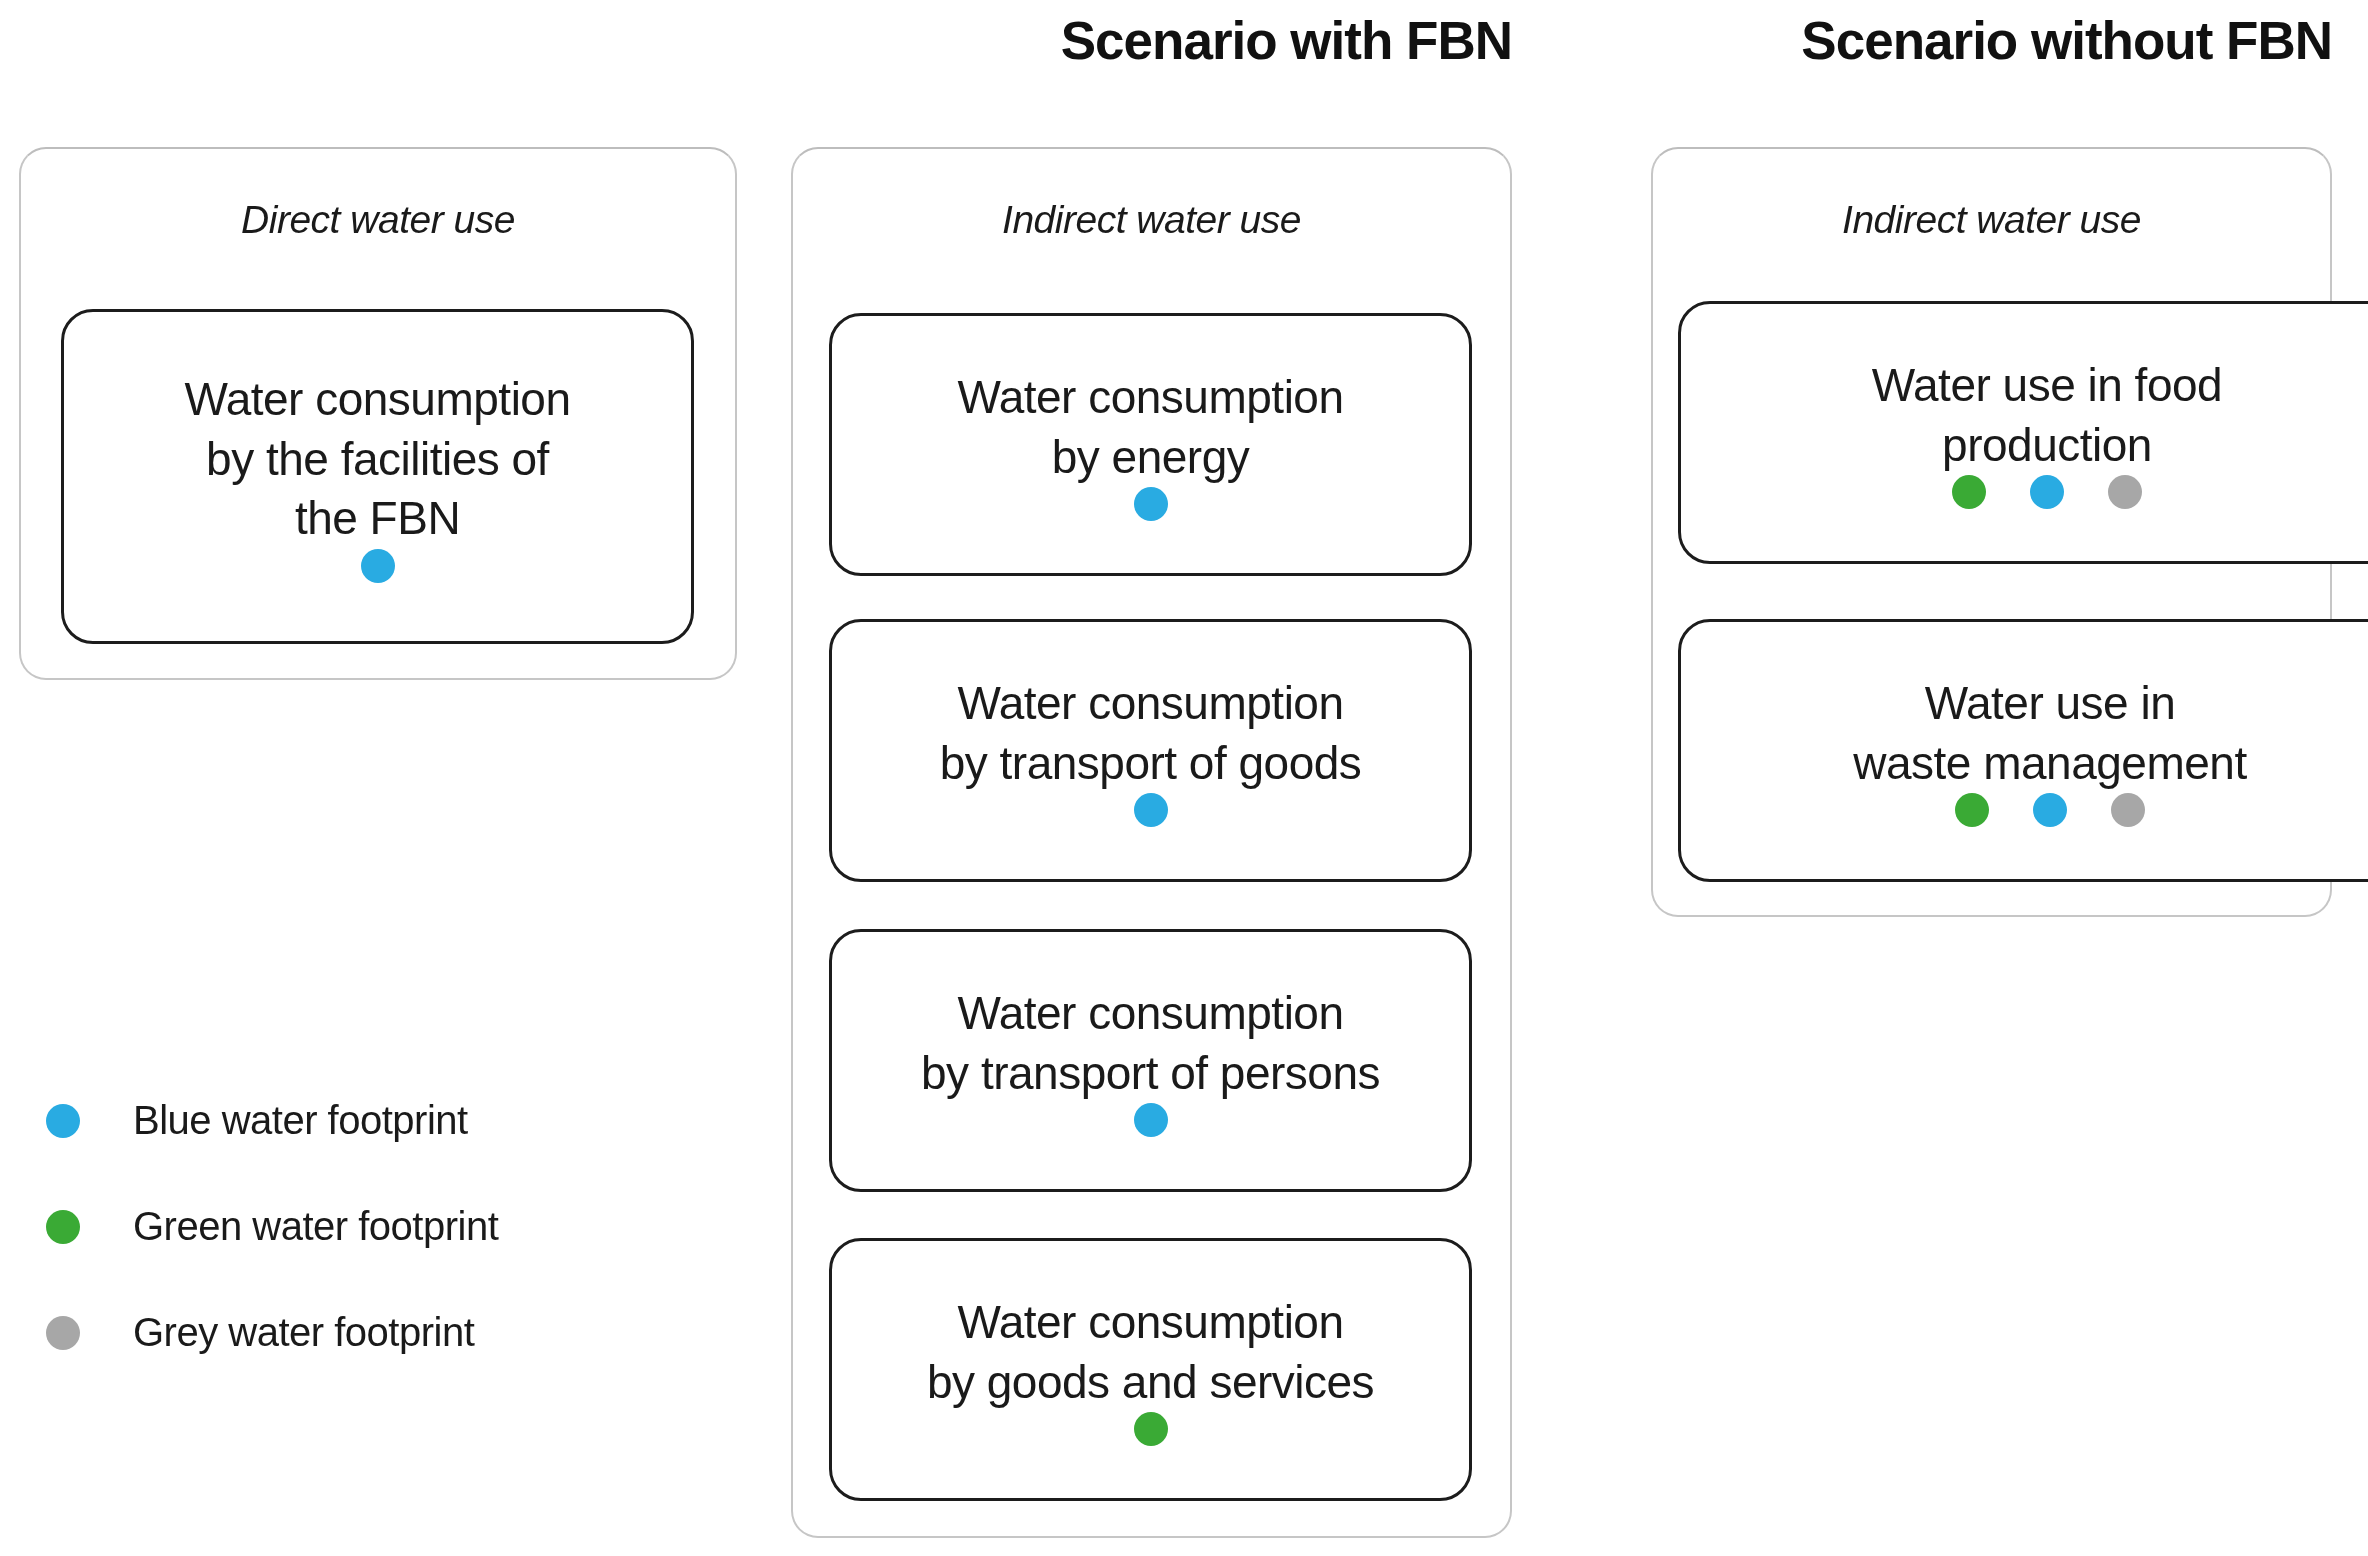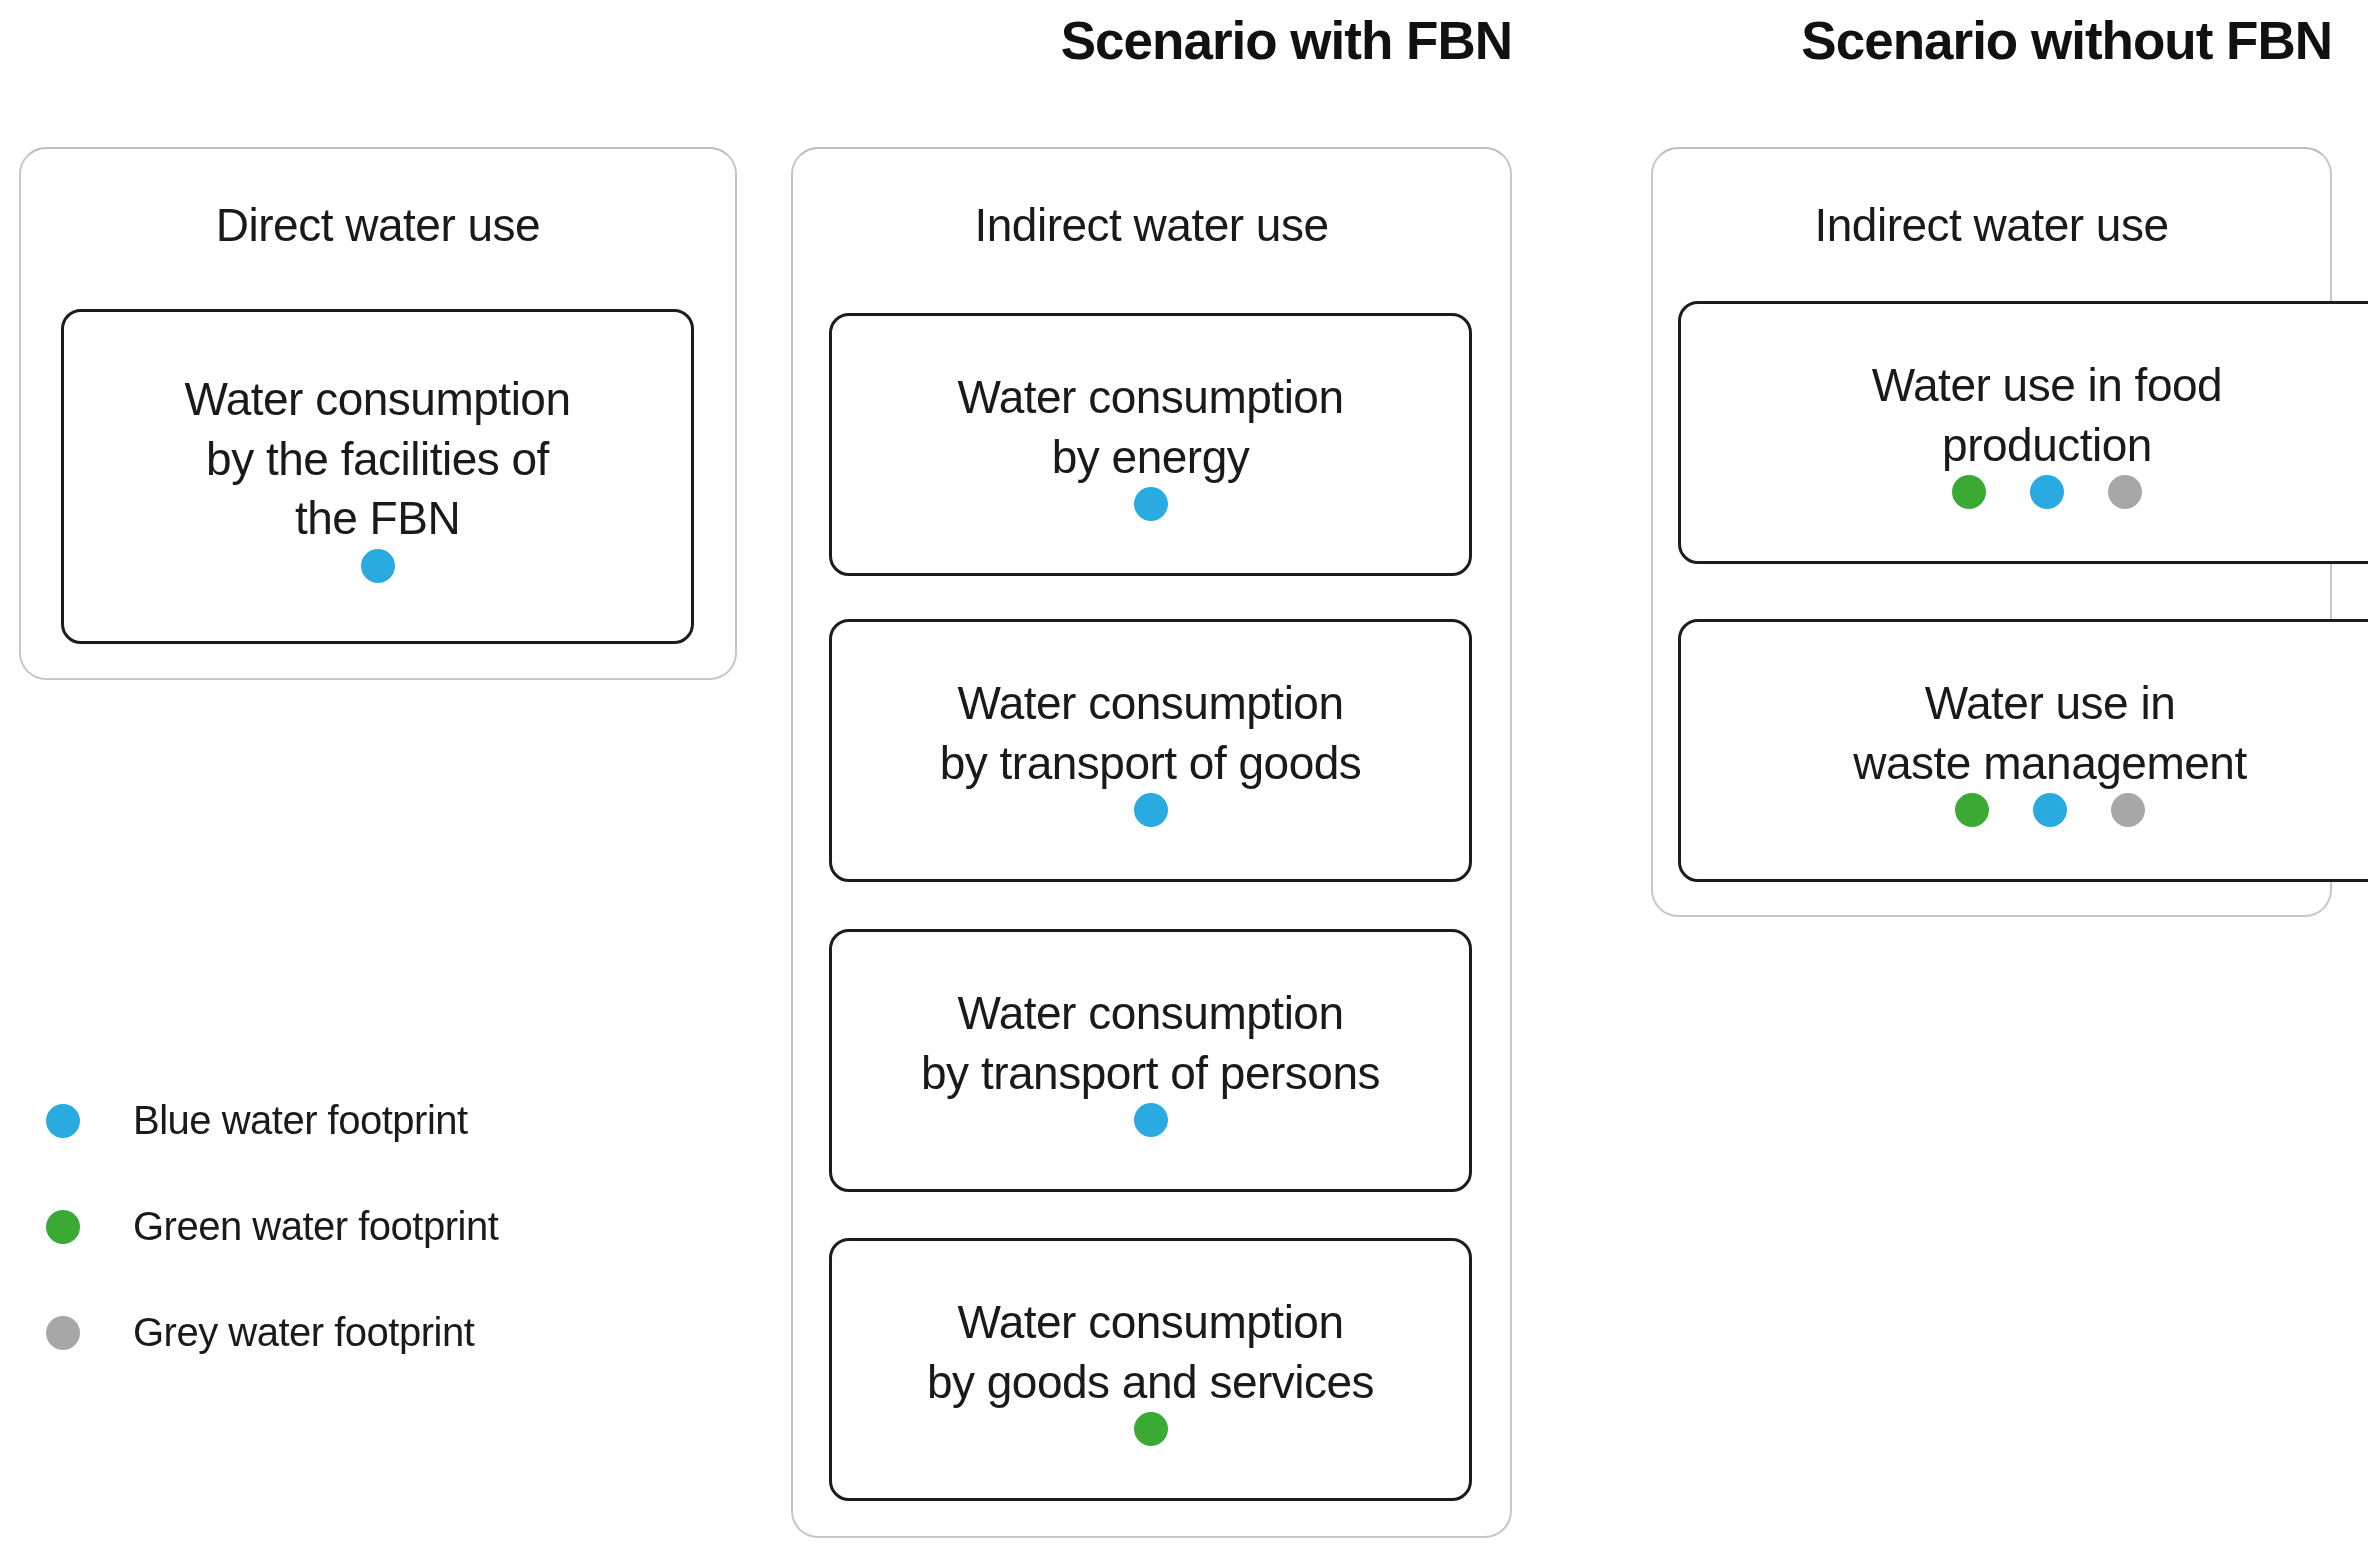--- a/index.html
+++ b/index.html
@@ -40,29 +40,30 @@
   .panel--direct { left: 19px; top: 147px; width: 718px; height: 533px; }
   .panel--indirect-with { left: 791px; top: 147px; width: 721px; height: 1391px; }
   .panel--indirect-without { left: 1651px; top: 147px; width: 681px; height: 770px; }
 
   .panel-heading {
     position: absolute;
     top: 49px;
     left: 0;
     width: 100%;
     text-align: center;
-    font-size: 46px;
+    font-size: 39px;
     letter-spacing: -0.5px;
     color: #1a1a1a;
+    font-style: italic;
   }
 
   .box {
     position: absolute;
     border: 3.8px solid #1c1c1c;
-    border-radius: 20px;
+    border-radius: 32px;
     box-sizing: border-box;
     background: #ffffff;
     display: flex;
     flex-direction: column;
     align-items: center;
     justify-content: center;
   }
   .panel--direct .box--0 { left: 40px; top: 160px; width: 633px; height: 335px; }
 
   .panel--indirect-with .box--0 { left: 36px; top: 164px; width: 643px; height: 263px; }

